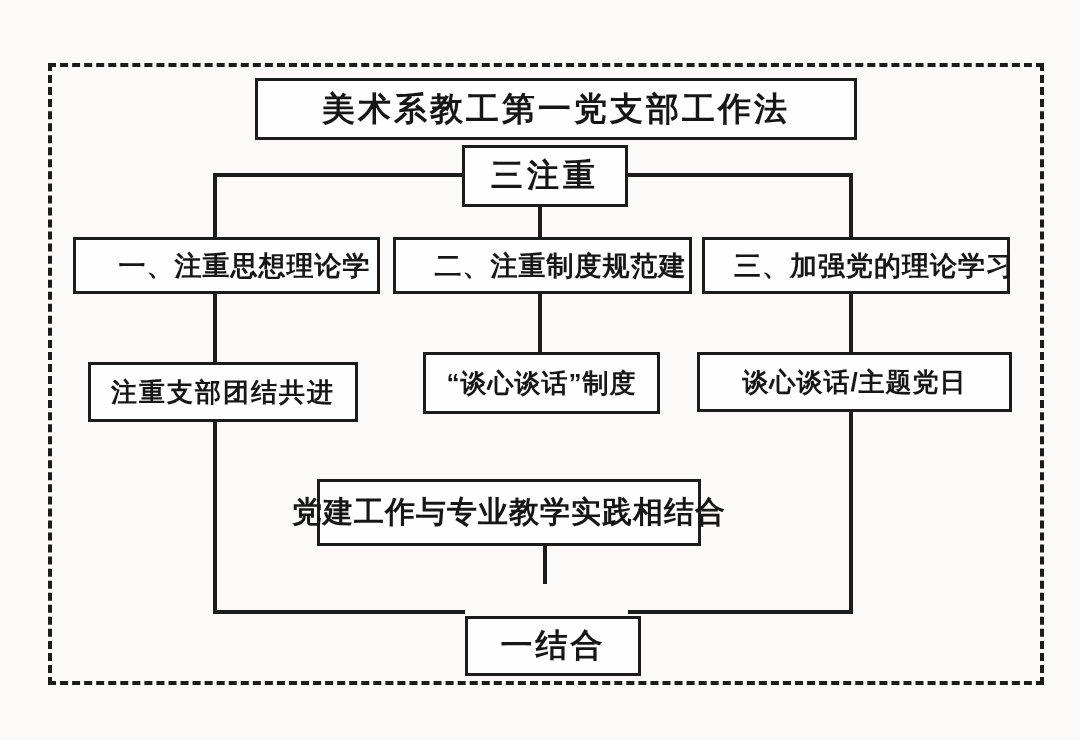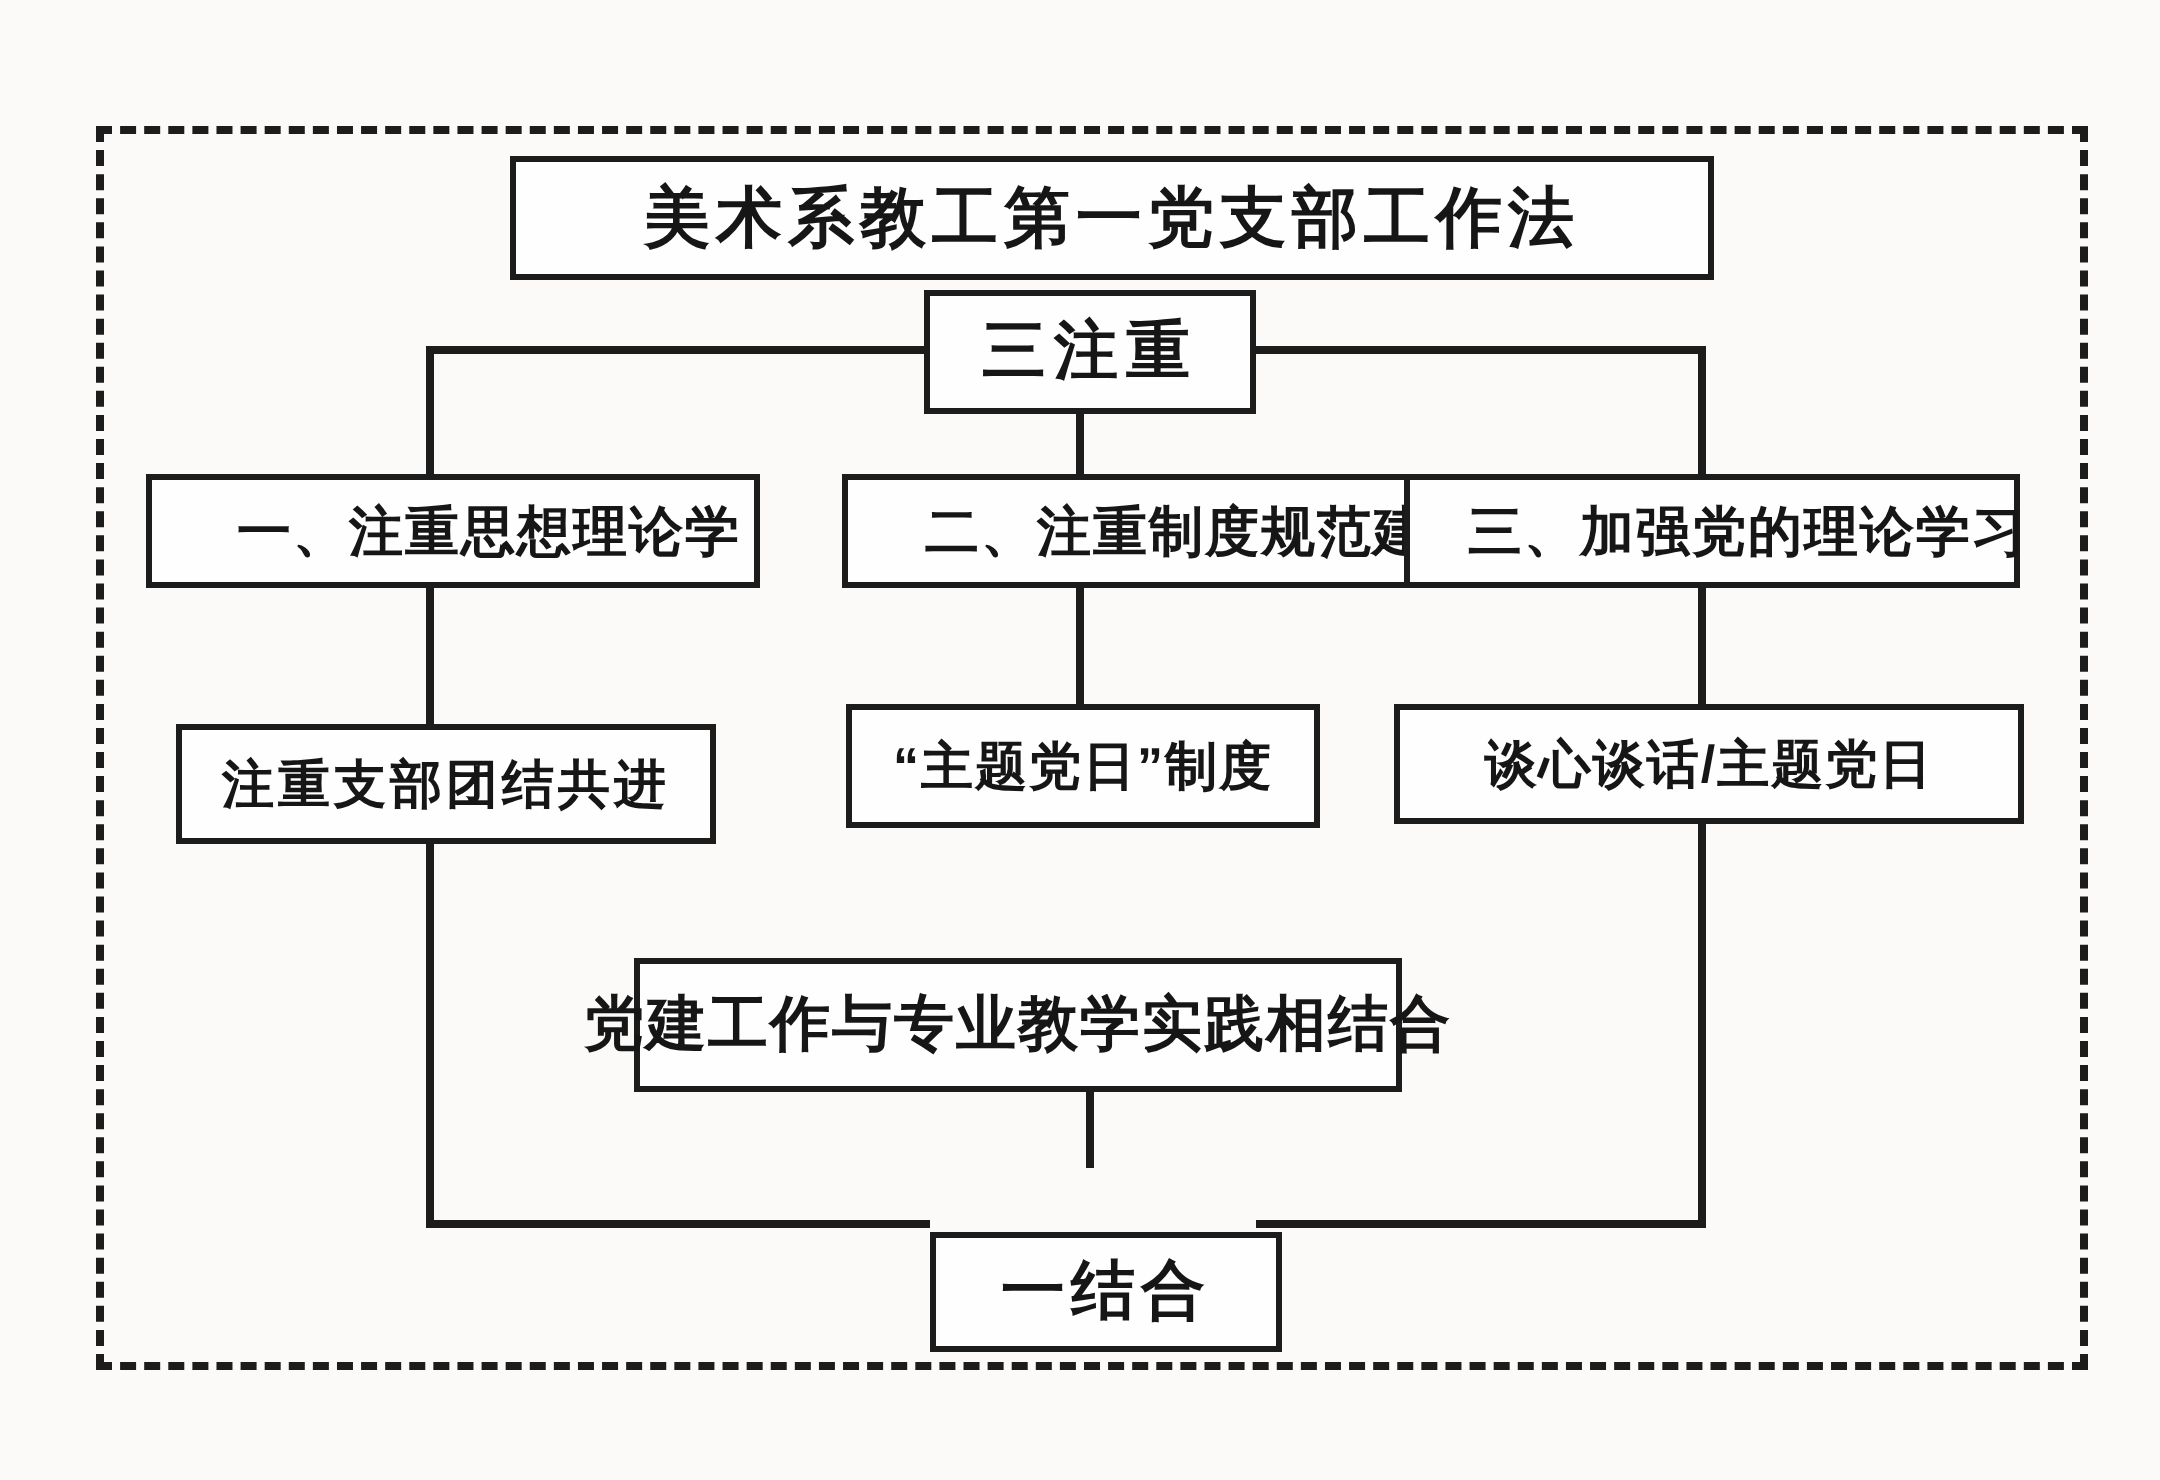--- a/index.html
+++ b/index.html
@@ -32,21 +32,21 @@
     font-weight:bold;
     color:var(--text);
     white-space:nowrap;
     z-index:3;
   }
   .hline,.vline{position:absolute;background:var(--line);z-index:2;}
   .title-box{left:255px;top:30px;width:602px;height:62px;font-size:33px;letter-spacing:3px;z-index:4;margin-top:48px;}
   .top-node{left:462px;top:145px;width:166px;height:62px;font-size:32px;letter-spacing:4px;}
   .row1{top:237px;height:57px;font-size:27px;letter-spacing:1px;padding-left:36px;}
   .b1{left:73px;width:307px;}
-  .b2{left:393px;width:299px;margin-left:28px;}
+  .b2{left:393px;width:299px;}
   .b3{left:702px;width:308px;}
   .b4{left:88px;top:362px;width:270px;height:60px;font-size:26px;letter-spacing:2px;}
   .b5{left:423px;top:352px;width:237px;height:62px;font-size:26px;letter-spacing:1px;}
   .b6{left:697px;top:352px;width:315px;height:60px;font-size:26px;letter-spacing:1px;}
   .integration{left:317px;top:479px;width:384px;height:67px;font-size:30px;letter-spacing:1px;}
   .bottom-node{left:465px;top:582px;width:176px;height:60px;font-size:32px;letter-spacing:3px;margin-top:34px;}
 
   .hl-top-left{left:215px;top:173px;width:247px;height:4px;}
   .hl-top-right{left:628px;top:173px;width:225px;height:4px;}
   .vl-top-left{left:213px;top:173px;width:4px;height:66px;}
@@ -84,20 +84,20 @@
 
   <div class="box title-box">美术系教工第一党支部工作法</div>
 
   <div class="box top-node">三注重</div>
 
   <div class="box row1 b1">一、注重思想理论学</div>
   <div class="box row1 b2">二、注重制度规范建</div>
   <div class="box row1 b3">三、加强党的理论学习</div>
 
   <div class="box b4">注重支部团结共进</div>
-  <div class="box b5">“主题党日”制度</div>
+  <div class="box b5">“谈心谈话”制度</div>
   <div class="box b6">谈心谈话/主题党日</div>
 
   <div class="box integration">党建工作与专业教学实践相结合</div>
 
   <div class="box bottom-node">一结合</div>
 
 </div>
 
 </body></html>

